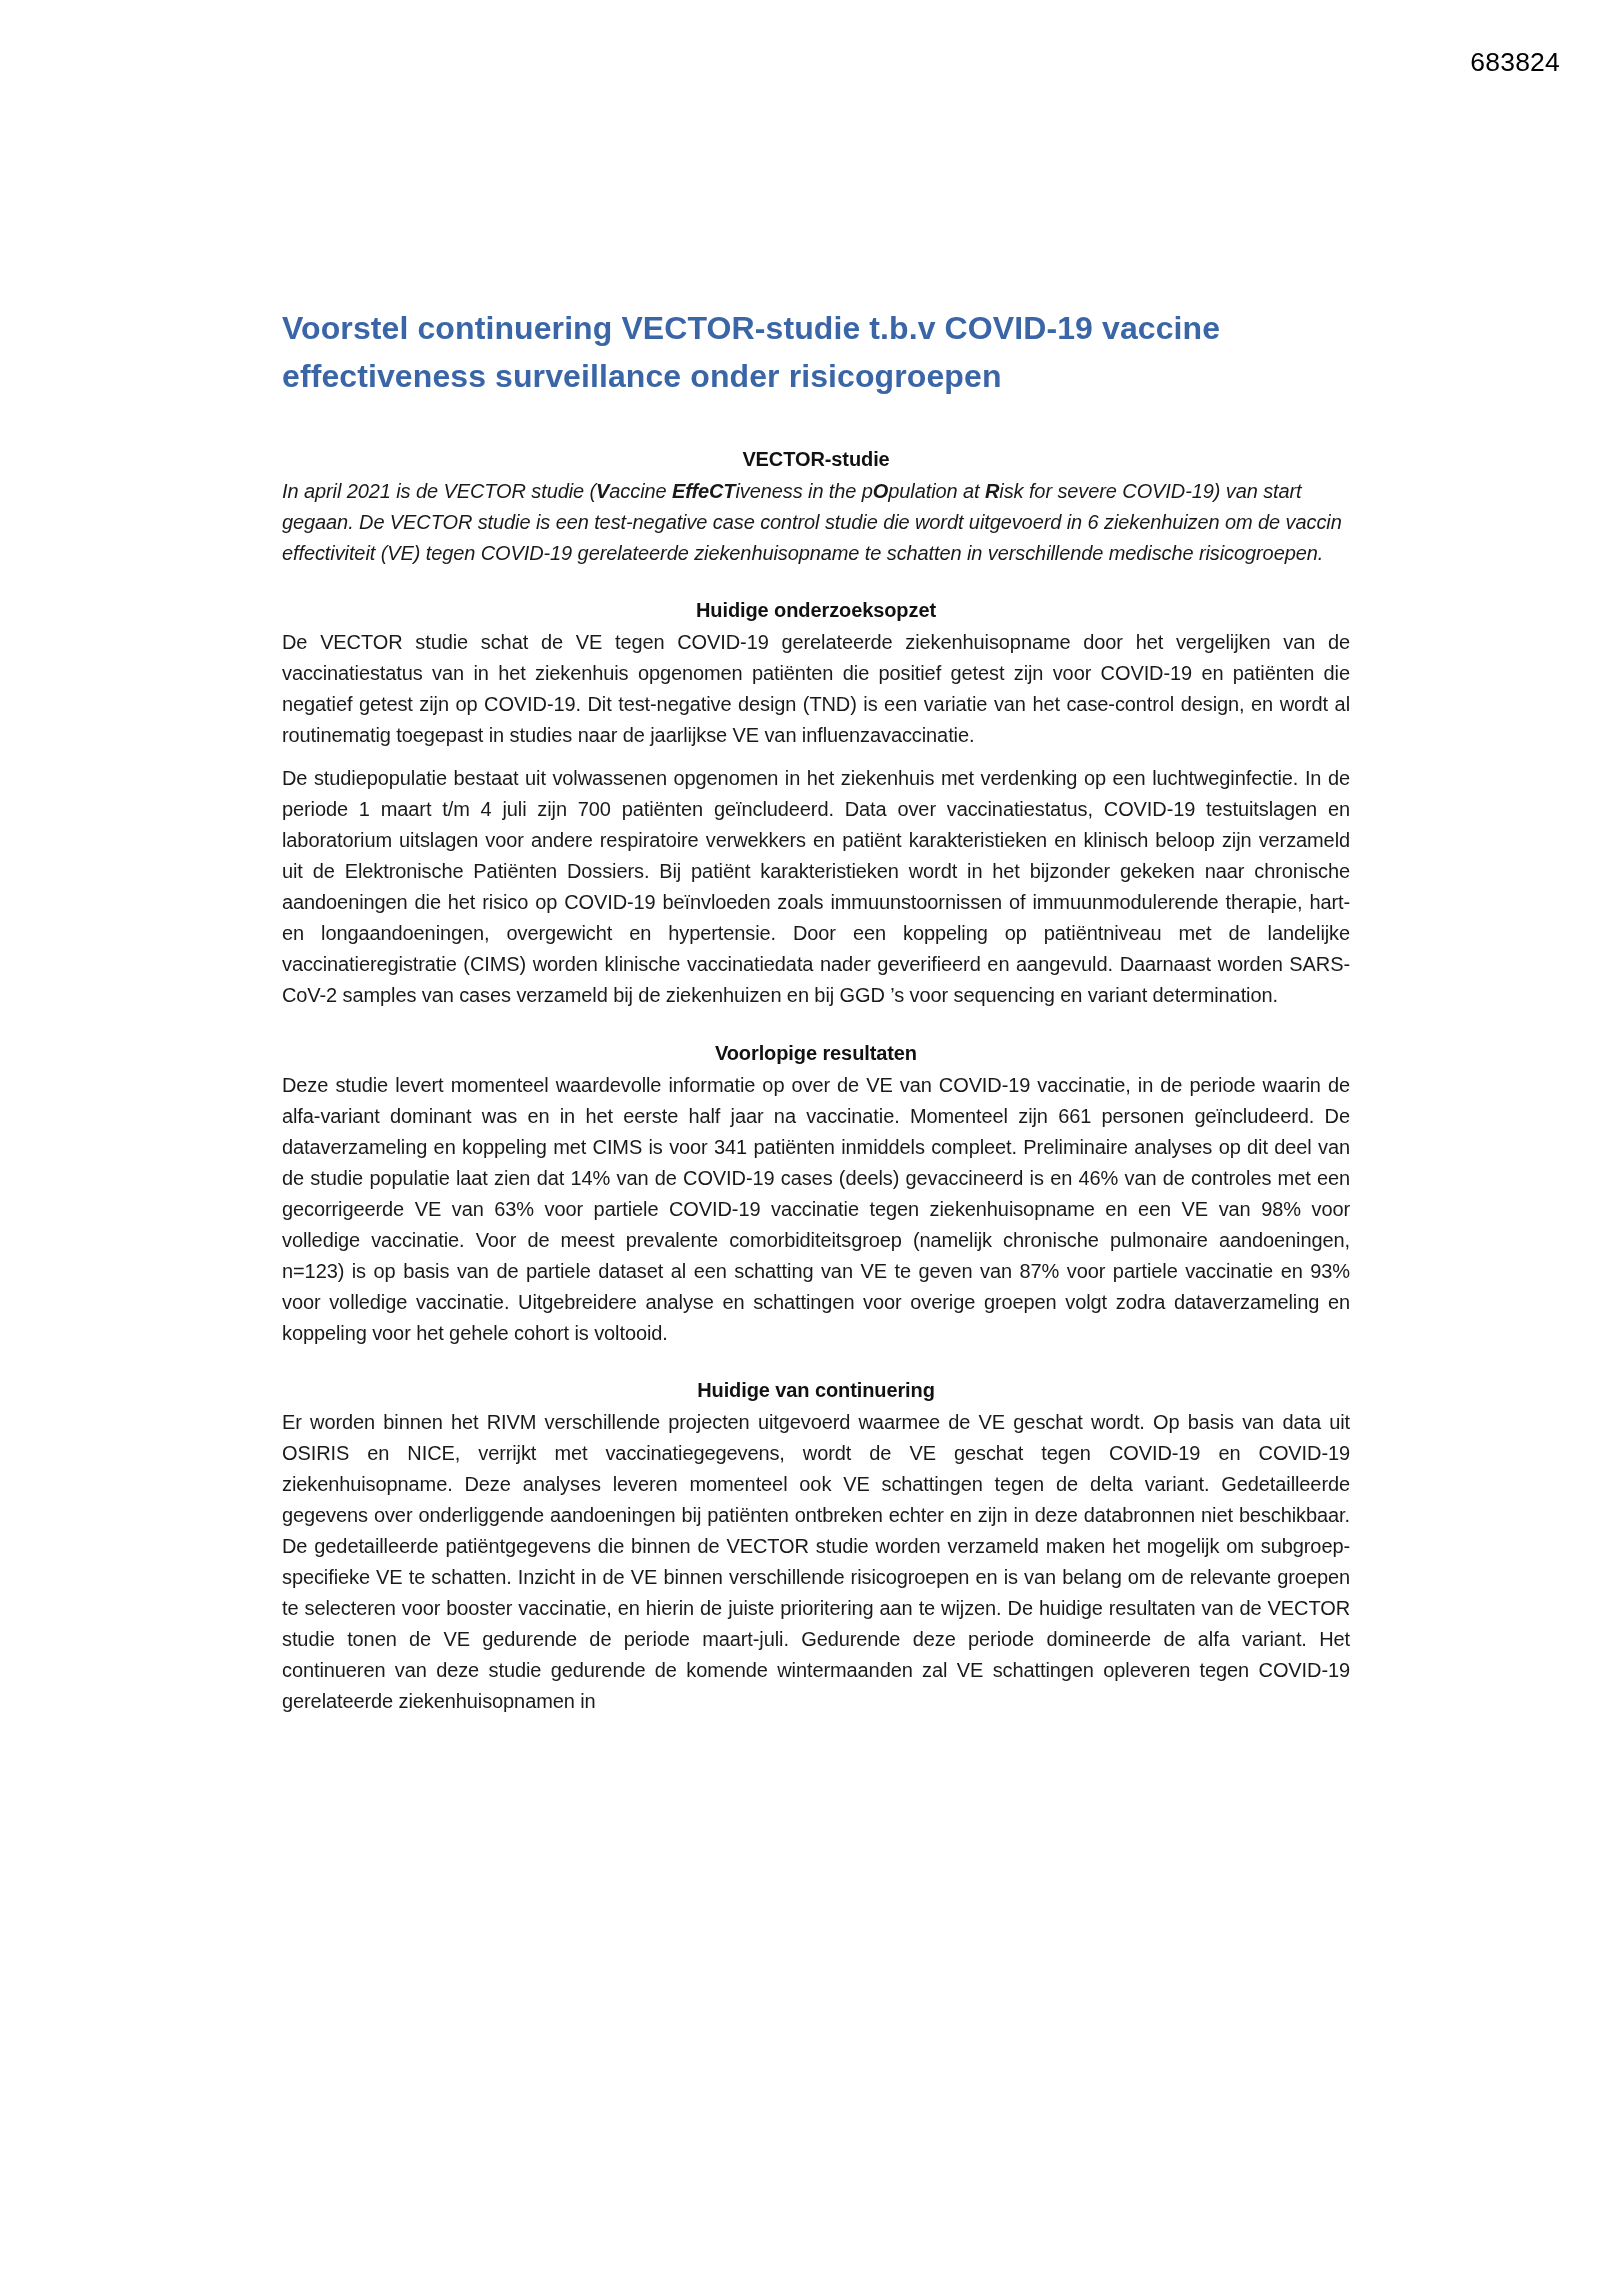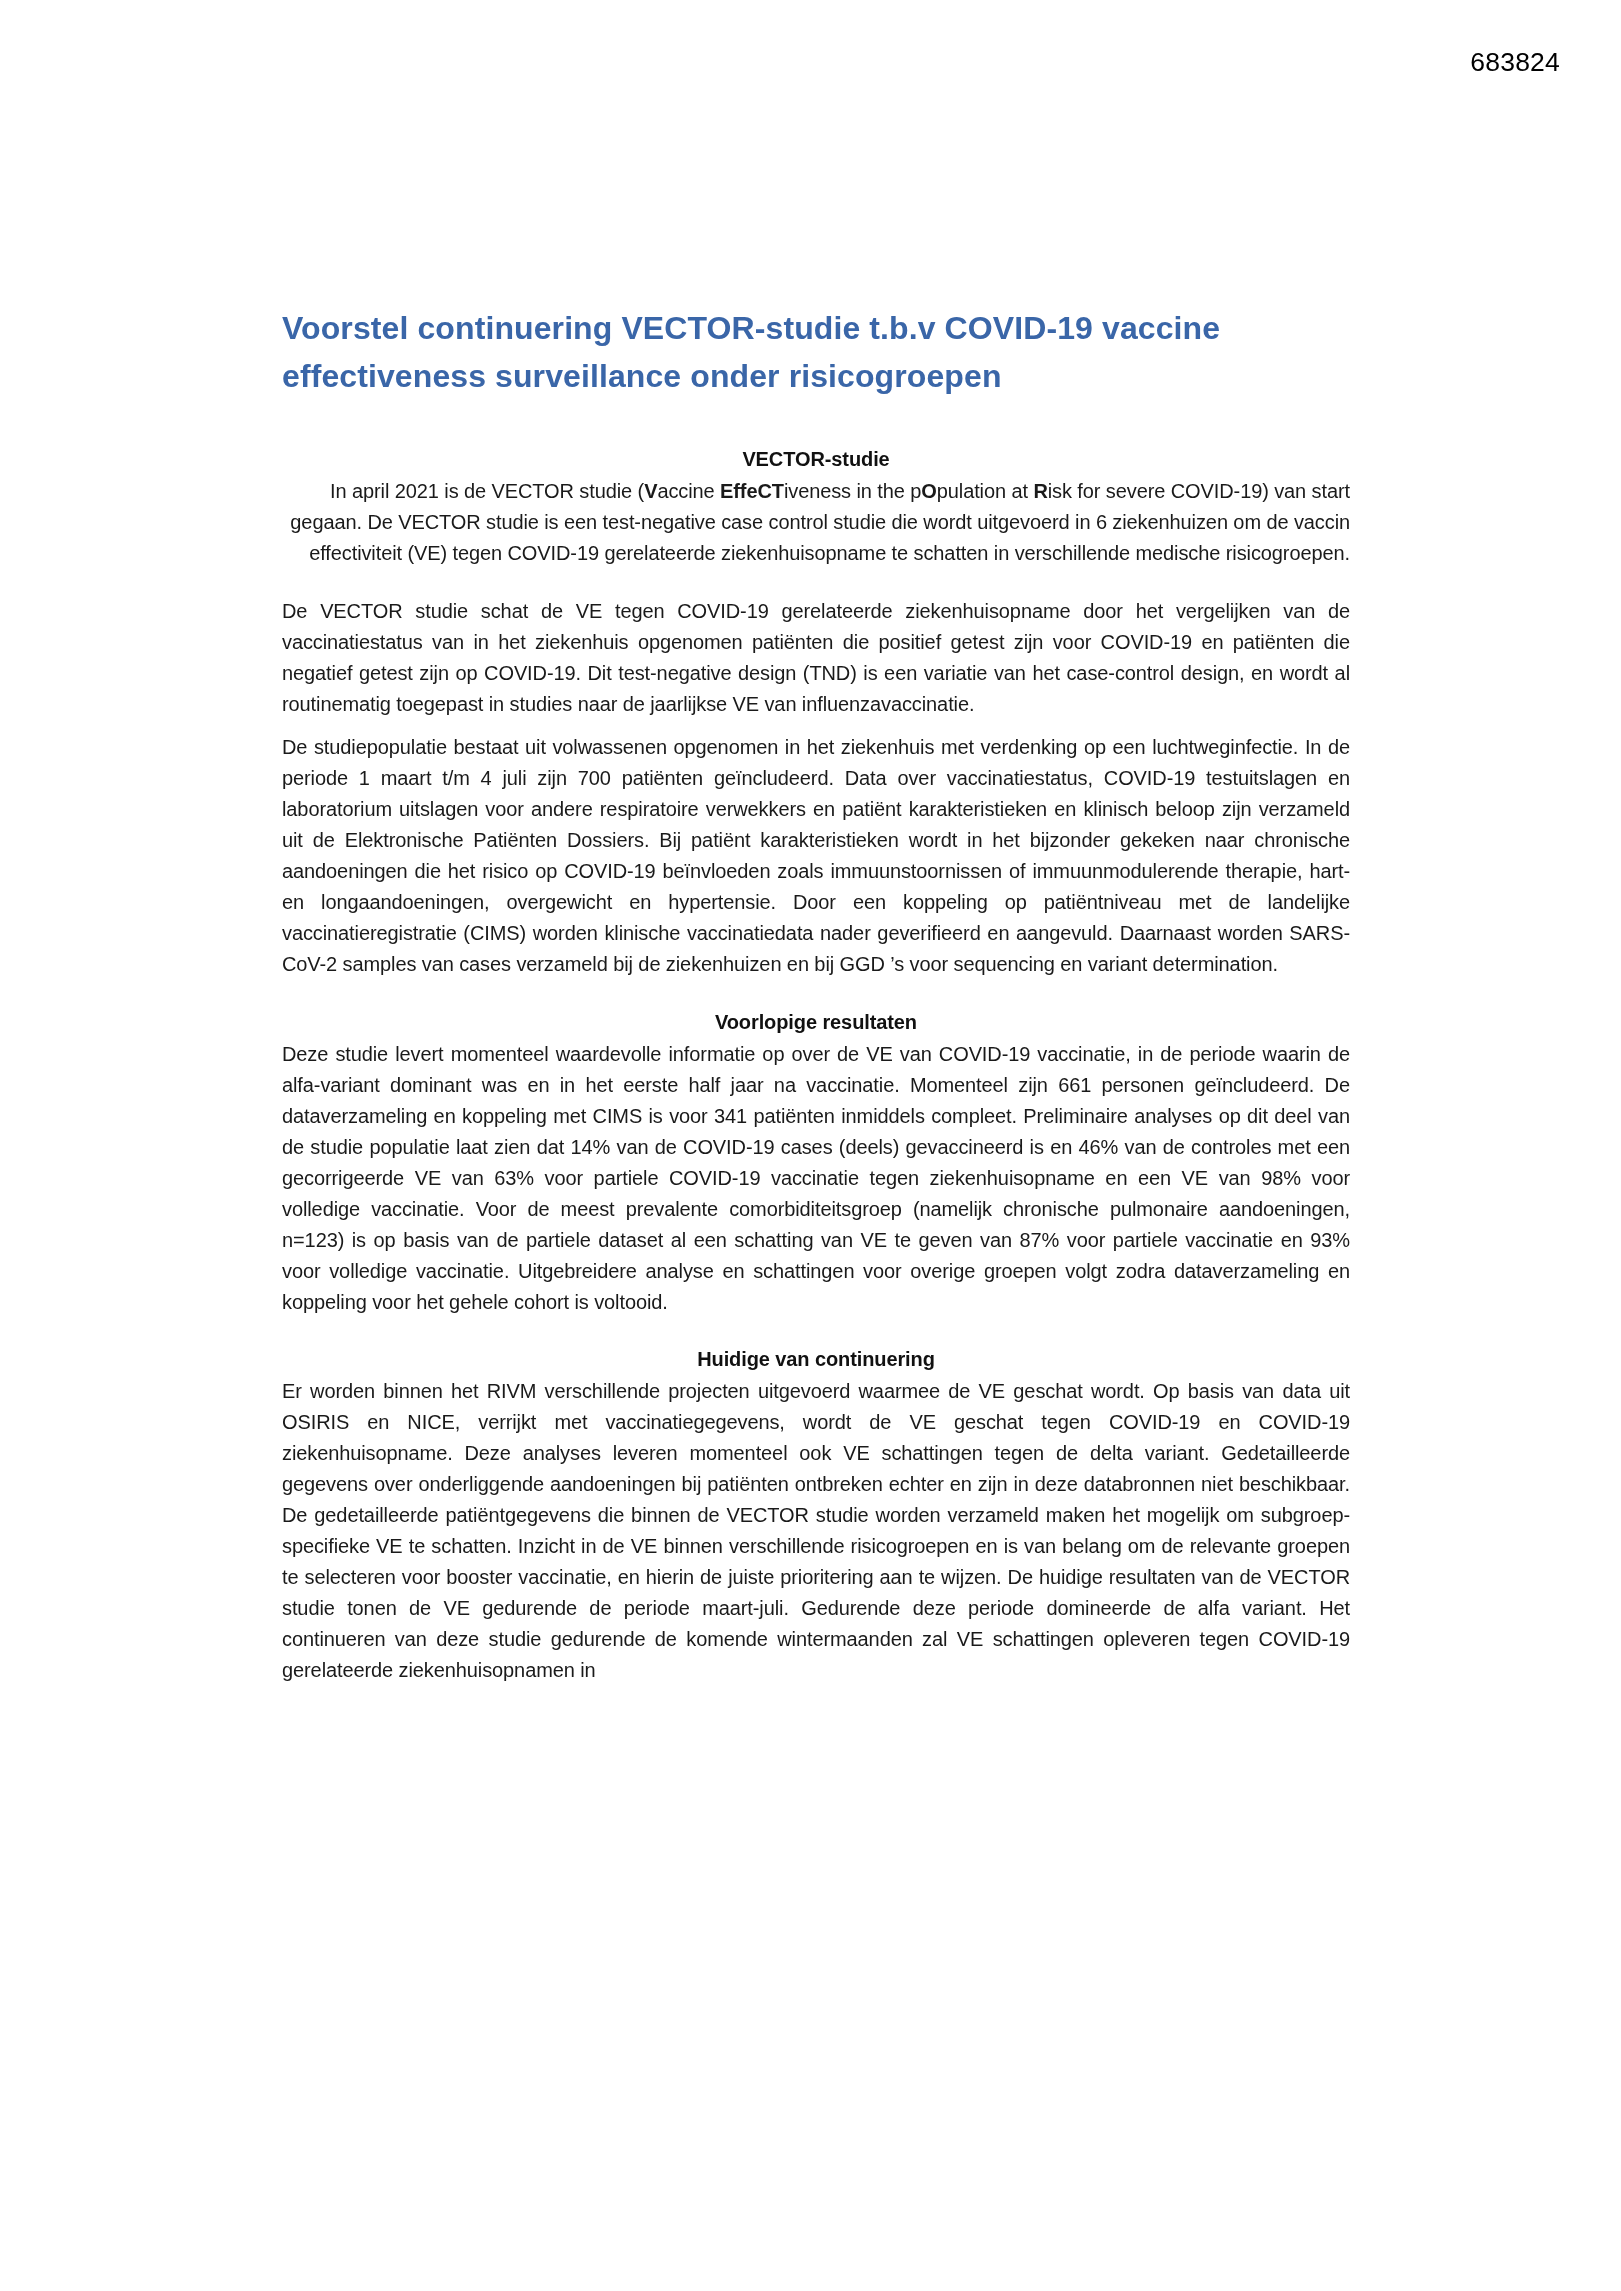--- a/index.html
+++ b/index.html
@@ -73,21 +73,22 @@
     text-align: justify;
     text-justify: inter-word;
     letter-spacing: -0.1px;
     color: #1a1a1a;
     hyphens: none;
   }
   .para + .para {
     margin-top: 12px;
   }
   .para.last-left {
-    text-align: right;
+    text-align: left;
+    font-style: italic;
   }
   b, .bold {
     font-weight: bold;
   }
 </style>
 </head>
 <body>
 
 <div class="page">
 
@@ -96,20 +97,21 @@
   <div class="content">
 
     <h1 class="doc-title">Voorstel continuering VECTOR-studie t.b.v COVID-19 vaccine effectiveness surveillance onder risicogroepen</h1>
 
     <div id="sections-host">
         <div class="section">
           <div class="section-heading">VECTOR-studie</div>
           <p class="para last-left"><span>In april 2021 is de VECTOR studie (</span><b>V</b><span>accine </span><b>EffeCT</b><span>iveness in the p</span><b>O</b><span>pulation at </span><b>R</b><span>isk for severe COVID-19) van start gegaan. De VECTOR studie is een test-negative case control studie die wordt uitgevoerd in 6 ziekenhuizen om de vaccin effectiviteit (VE) tegen COVID-19 gerelateerde ziekenhuisopname te schatten in verschillende medische risicogroepen.</span></p>
         </div>
         <div class="section">
+          <div class="section-heading">Huidige onderzoeksopzet</div>
           <p class="para"><span>De VECTOR studie schat de VE tegen COVID-19 gerelateerde ziekenhuisopname door het vergelijken van de vaccinatiestatus van in het ziekenhuis opgenomen patiënten die positief getest zijn voor COVID-19 en patiënten die negatief getest zijn op COVID-19. Dit test-negative design (TND) is een variatie van het case-control design, en wordt al routinematig toegepast in studies naar  de jaarlijkse VE van influenzavaccinatie.</span></p>
           <p class="para"><span>De studiepopulatie bestaat uit volwassenen opgenomen in het ziekenhuis met verdenking op een luchtweginfectie. In de periode 1 maart t/m 4 juli zijn 700 patiënten geïncludeerd. Data over vaccinatiestatus, COVID-19 testuitslagen en laboratorium uitslagen voor andere respiratoire verwekkers en patiënt karakteristieken en klinisch beloop zijn verzameld uit de Elektronische Patiënten Dossiers. Bij patiënt karakteristieken wordt in het bijzonder gekeken naar chronische aandoeningen die het risico op COVID-19 beïnvloeden zoals immuunstoornissen of immuunmodulerende therapie, hart- en longaandoeningen, overgewicht en hypertensie.  Door een koppeling op patiëntniveau met  de landelijke vaccinatieregistratie (CIMS) worden klinische vaccinatiedata nader geverifieerd en aangevuld. Daarnaast worden SARS-CoV-2 samples van cases verzameld bij de ziekenhuizen en bij GGD ’s voor sequencing en variant determination.</span></p>
         </div>
         <div class="section">
           <div class="section-heading">Voorlopige resultaten</div>
           <p class="para"><span>Deze studie levert momenteel waardevolle informatie op over de VE van COVID-19 vaccinatie, in de periode waarin de alfa-variant dominant was en in het eerste half jaar na vaccinatie. Momenteel zijn 661 personen geïncludeerd. De dataverzameling en koppeling met CIMS is voor 341 patiënten inmiddels compleet. Preliminaire analyses op dit deel van de studie populatie laat zien dat 14% van de COVID-19 cases (deels) gevaccineerd is en 46% van de controles met een gecorrigeerde VE van 63% voor partiele COVID-19 vaccinatie tegen ziekenhuisopname en een VE van 98% voor volledige vaccinatie. Voor de meest prevalente comorbiditeitsgroep (namelijk chronische pulmonaire aandoeningen, n=123) is op basis van de partiele dataset al een schatting van VE te geven van 87% voor partiele vaccinatie en 93% voor volledige vaccinatie. Uitgebreidere analyse en schattingen voor overige groepen volgt zodra dataverzameling en koppeling voor het gehele cohort is voltooid.</span></p>
         </div>
         <div class="section">
           <div class="section-heading">Huidige van continuering</div>
           <p class="para"><span>Er worden binnen het RIVM verschillende projecten uitgevoerd waarmee de VE geschat wordt. Op basis van data uit OSIRIS en NICE, verrijkt met vaccinatiegegevens, wordt de VE geschat tegen COVID-19 en COVID-19 ziekenhuisopname. Deze analyses leveren momenteel ook VE schattingen tegen de delta variant. Gedetailleerde gegevens over onderliggende aandoeningen bij patiënten ontbreken echter en zijn in deze databronnen niet beschikbaar. De gedetailleerde patiëntgegevens die binnen de VECTOR studie worden verzameld maken het mogelijk om subgroep-specifieke VE te schatten. Inzicht in de VE binnen verschillende risicogroepen en is van belang om de relevante groepen te selecteren voor booster vaccinatie, en hierin de juiste prioritering aan te wijzen. De huidige resultaten van de VECTOR studie tonen de VE gedurende de periode maart-juli. Gedurende deze periode domineerde de alfa variant. Het continueren van deze studie gedurende de komende wintermaanden zal VE schattingen opleveren tegen COVID-19 gerelateerde ziekenhuisopnamen in</span></p>

